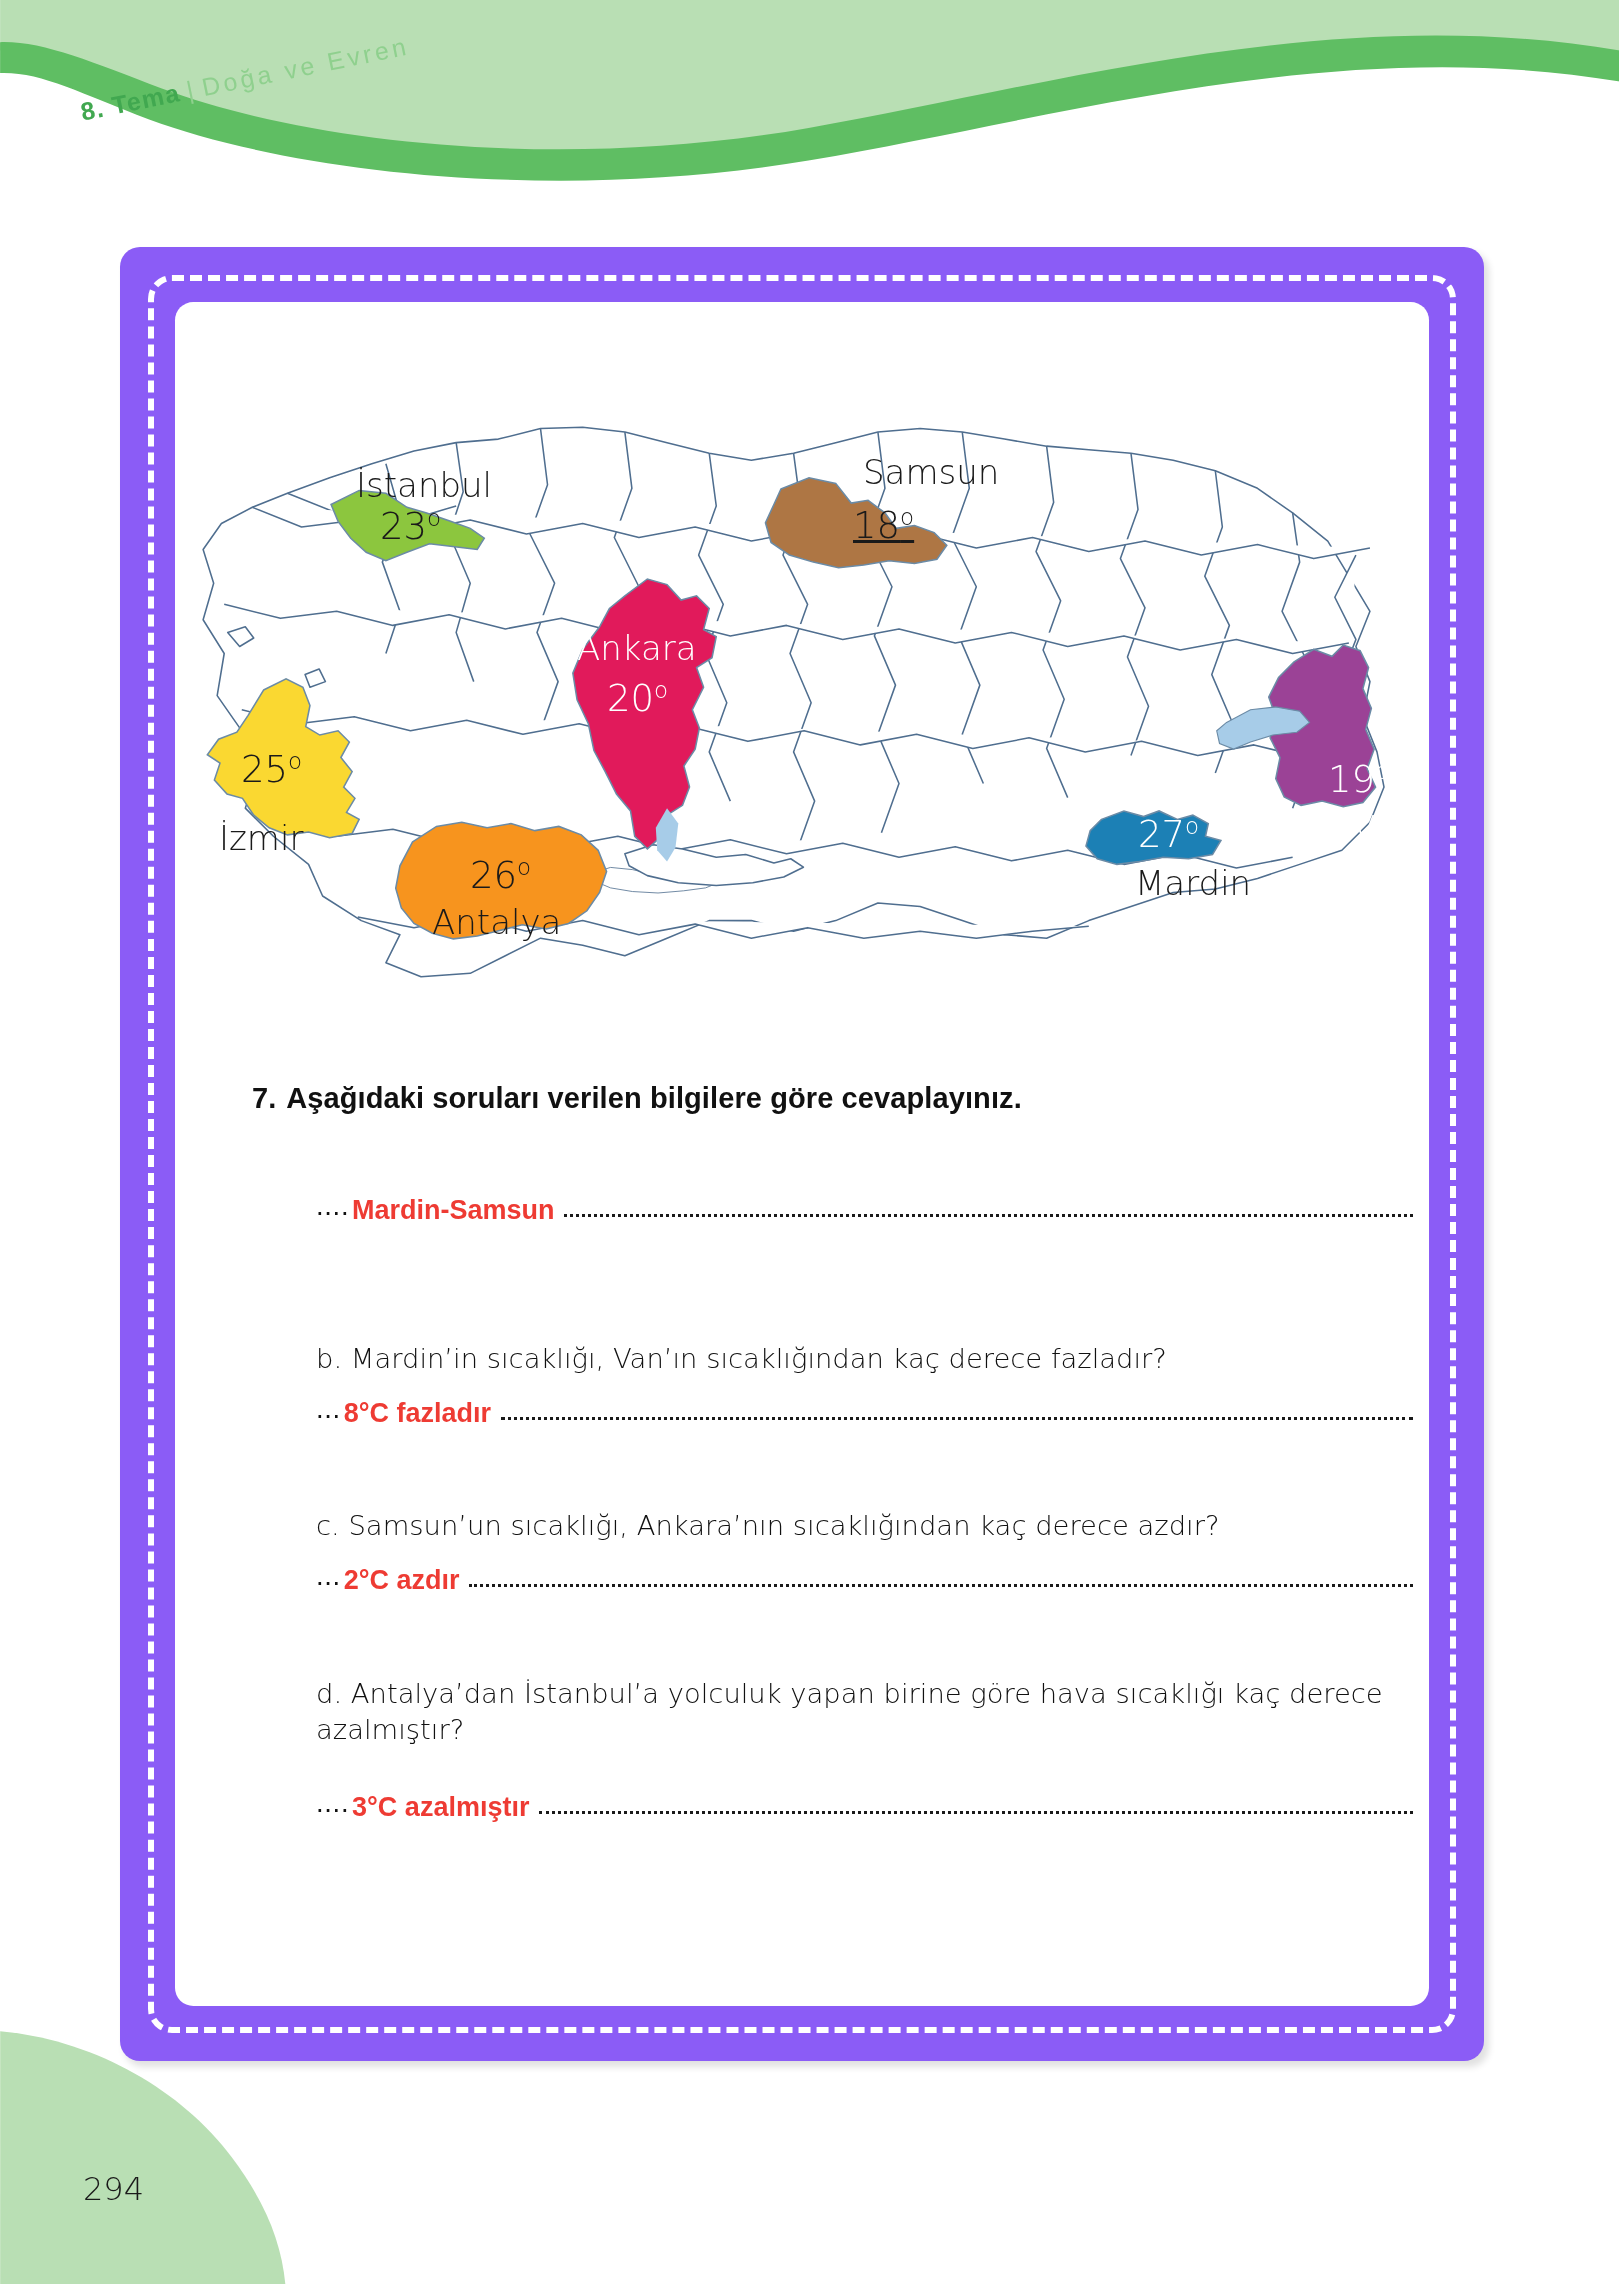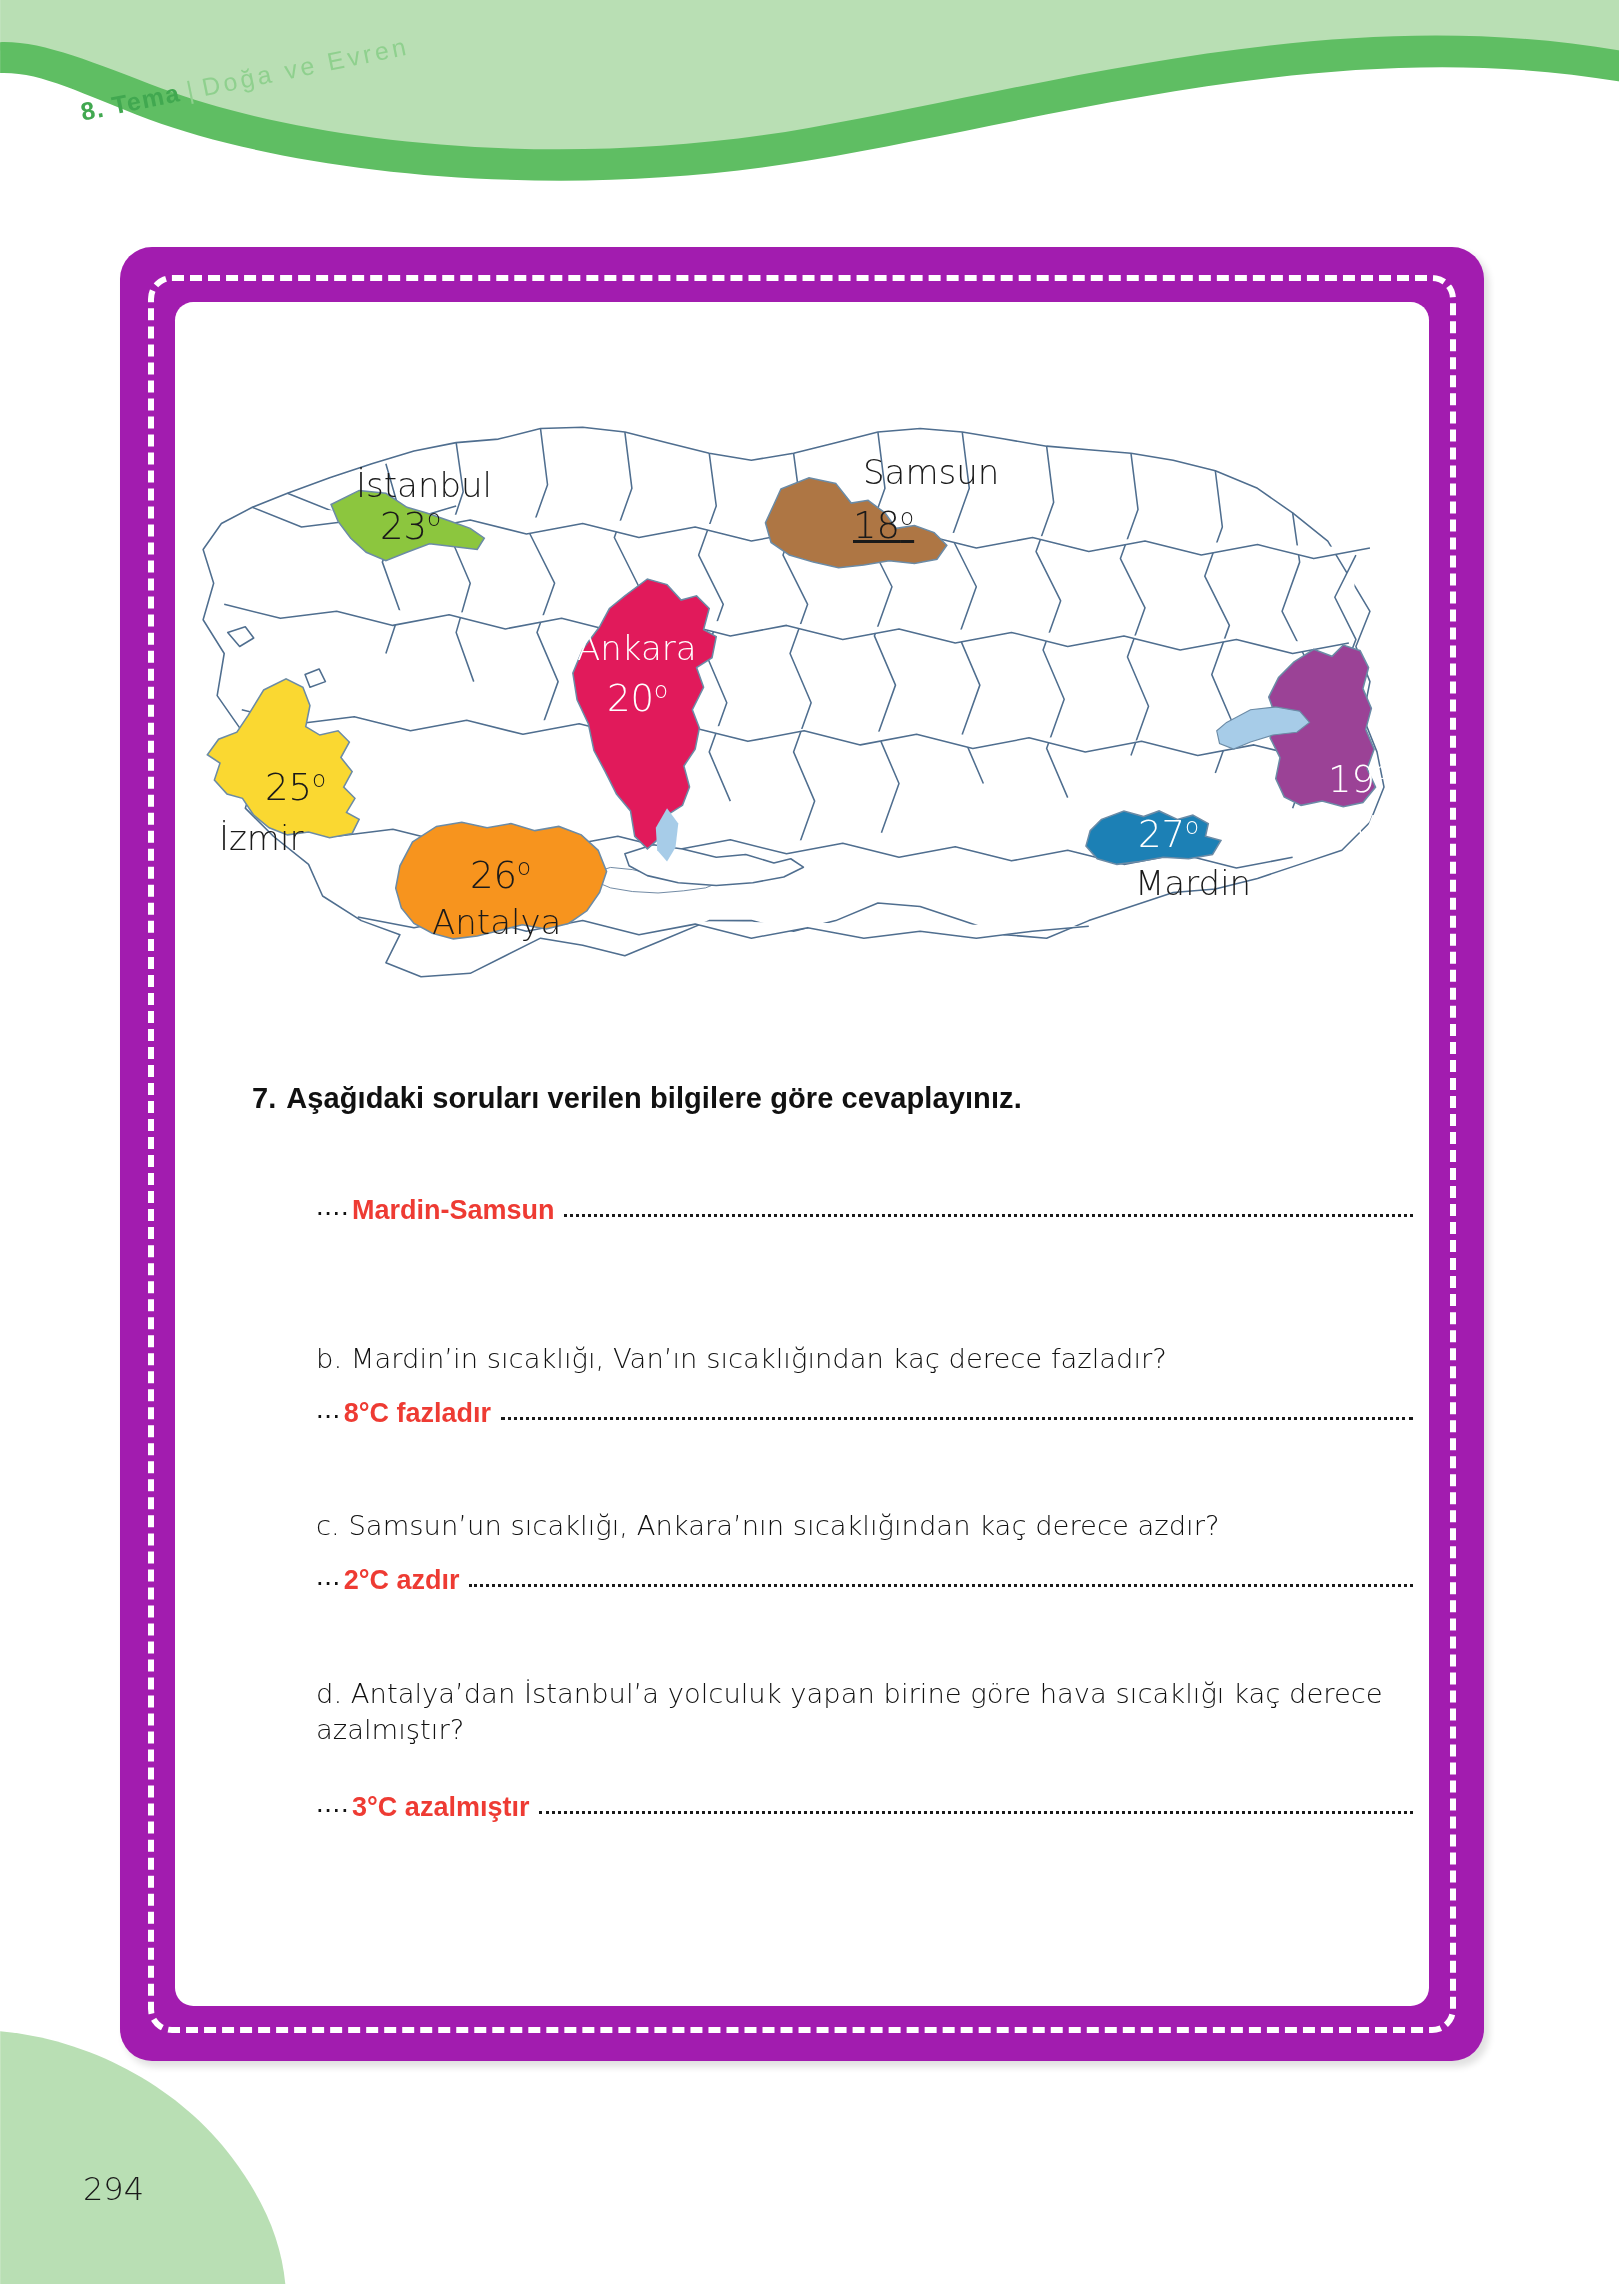--- a/index.html
+++ b/index.html
@@ -22,21 +22,21 @@
     letter-spacing:2.1px;
     color:#4CAF50;
   }
   .theme-label .tema{font-weight:bold;color:#41A850;letter-spacing:1.4px;}
   .theme-label .sep{color:#8FD08E;margin:0 7px;font-weight:300;}
   .theme-label .title{color:#8FD08E;letter-spacing:3.5px;}
 
   
   .card{
     position:absolute;left:120px;top:247px;width:1364px;height:1814px;
-    background:#a21caf;border-radius:32px;
+    background:#8b5cf6;border-radius:20px;
     box-shadow:4.2px 5.6px 7px rgba(0,0,0,.12);
   }
   .card-dash{
     position:absolute;left:28px;top:28px;right:28px;bottom:28px;
     border:6.3px dashed #ffffff;border-radius:24px;
     box-sizing:border-box;
   }
   .card-inner{
     position:absolute;left:55px;top:55px;right:55px;bottom:55px;
     background:#ffffff;border-radius:18.3px;
@@ -232,21 +232,21 @@
 
       <span class="mlabel" style="left:181px;top:166px;font-size:34px;">İstanbul</span>
       <span class="mlabel" style="left:205px;top:205px;font-size:37px;"><span>23</span><span class="deg">o</span></span>
 
       <span class="mlabel" style="left:688px;top:153px;font-size:34px;">Samsun</span>
       <span class="mlabel" style="left:678px;top:204px;font-size:37px;text-decoration:underline;"><span>18</span><span class="deg">o</span></span>
 
       <span class="mlabel white" style="left:402px;top:329px;font-size:34px;">Ankara</span>
       <span class="mlabel white" style="left:432px;top:377px;font-size:37px;"><span>20</span><span class="deg">o</span></span>
 
-      <span class="mlabel" style="left:66px;top:466px;font-size:37px;margin-left:24px;"><span>25</span><span class="deg">o</span></span>
+      <span class="mlabel" style="left:66px;top:448px;font-size:37px;"><span>25</span><span class="deg">o</span></span>
       <span class="mlabel" style="left:44px;top:519px;font-size:34px;">İzmir</span>
 
       <span class="mlabel white" style="left:1153px;top:458px;font-size:37px;"><span>19</span><span class="deg">o</span></span>
       <span class="mlabel white" style="left:1152px;top:509px;font-size:34px;margin-left:25px;">Van</span>
 
       <span class="mlabel white" style="left:963px;top:513px;font-size:37px;"><span>27</span><span class="deg">o</span></span>
       <span class="mlabel" style="left:960px;top:564px;font-size:34px;">Mardin</span>
 
       <span class="mlabel" style="left:295px;top:554px;font-size:37px;"><span>26</span><span class="deg">o</span></span>
       <span class="mlabel" style="left:257px;top:603px;font-size:34px;">Antalya</span>

